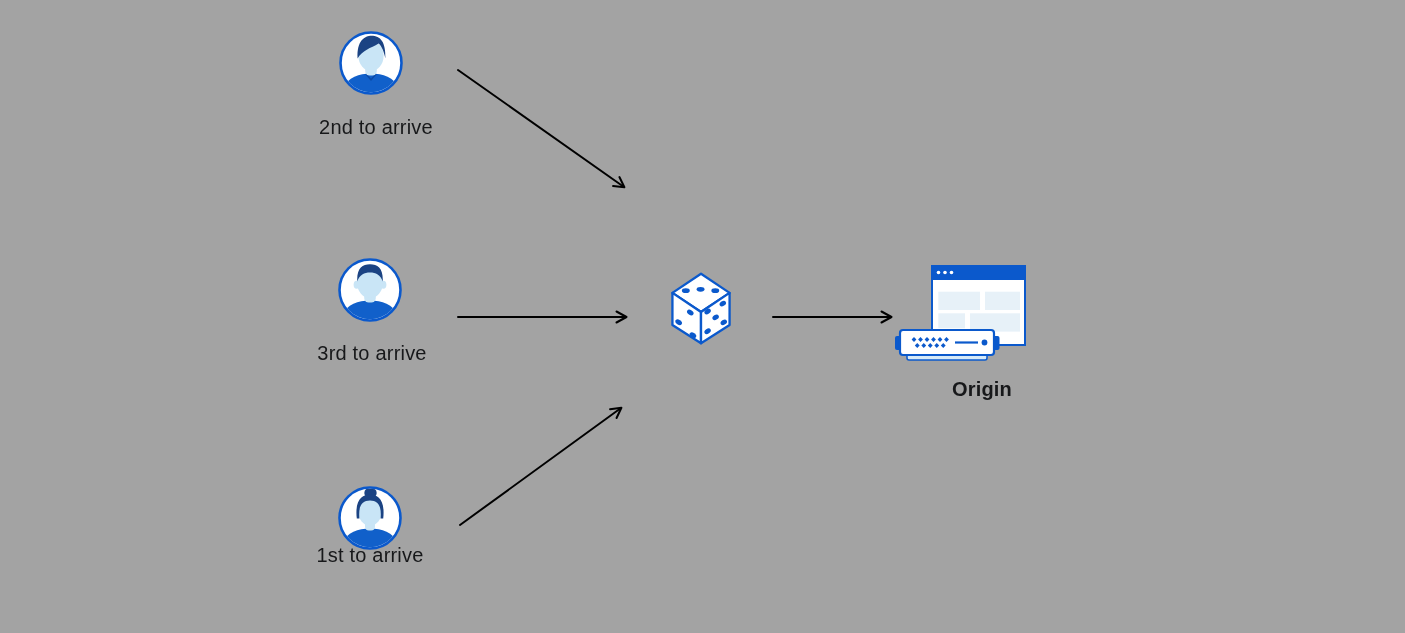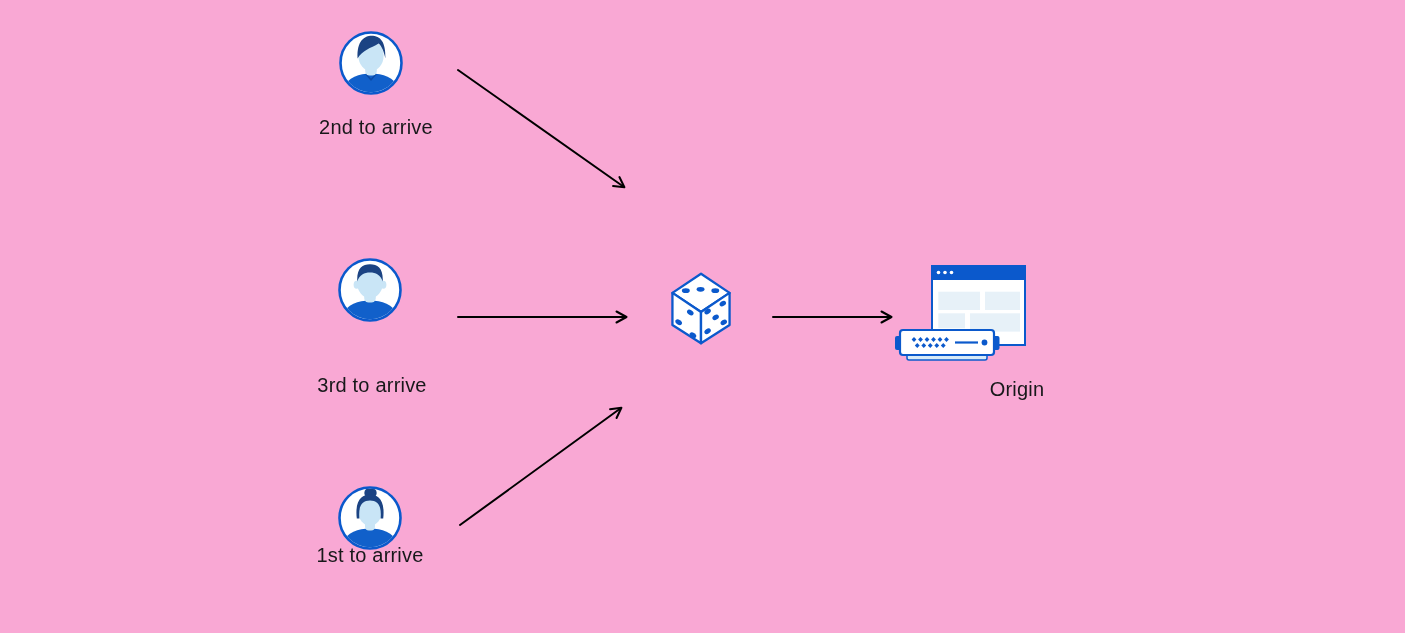--- a/index.html
+++ b/index.html
@@ -1,19 +1,19 @@
 <!DOCTYPE html>
 <html><head>
 <meta charset="utf-8">
 <style>
   html,body{margin:0;padding:0;background:#ffffff;}
   .canvas{
     position:relative;
     width:1405px;height:633px;
-    background:#f9a8d4;
+    background:#a3a3a3;
     overflow:hidden;
     font-family:"Liberation Sans", sans-serif;
   }
   .abs{position:absolute;}
   .node-label{
     position:absolute;
     transform:translateX(-50%);
     font-size:20px;
     color:#17181a;
     white-space:nowrap;
@@ -69,21 +69,21 @@
       <g clip-path="url(#avc2)">
         <path d="M4,66 L4,58.5 C10.5,47.5 21,43.6 33,43.6 C45,43.6 55.5,47.5 62,58.5 L62,66 Z" fill="#1160ca"></path>
         <ellipse cx="19.6" cy="27.8" rx="3" ry="4" fill="#c9e5f6"></ellipse>
         <ellipse cx="46.4" cy="27.8" rx="3" ry="4" fill="#c9e5f6"></ellipse>
         <rect x="27.2" y="30" width="11.6" height="15.5" rx="4.5" fill="#c9e5f6"></rect>
         <ellipse cx="33" cy="26.3" rx="12.8" ry="14.8" fill="#c9e5f6"></ellipse>
         <path d="M20.2,22.5 C20.2,10.8 25.6,7.2 33,7.2 C40.4,7.2 45.8,10.8 45.8,22.5 L45.8,24.5
                  C43.4,17.6 38.8,15.4 33,15.4 C27.2,15.4 22.6,17.6 20.2,24.5 Z" fill="#1b4383"></path>
       </g>
     </svg>
-    <div class="node-label" style="left:372px;top:342px;margin-top:32px;">3rd to arrive</div>
+    <div class="node-label" style="left:372px;top:342px;">3rd to arrive</div>
   </div>
 
   <div>
     <svg class="abs" style="left:337px;top:485px;" width="66" height="66" viewBox="0 0 66 66">
       <defs>
           <clipPath id="avc3">
             <circle cx="33" cy="33" r="29.3"></circle>
           </clipPath>
         </defs>
       <circle cx="33" cy="33" r="30.5" fill="#ffffff" stroke="#0b59cc" stroke-width="2.6"></circle>
@@ -153,16 +153,16 @@
           <rect x="-1.7" y="-1.7" width="3.4" height="3.4" transform="translate(24.25,85.5) rotate(45)"></rect>
           <rect x="-1.7" y="-1.7" width="3.4" height="3.4" transform="translate(30.75,85.5) rotate(45)"></rect>
           <rect x="-1.7" y="-1.7" width="3.4" height="3.4" transform="translate(37.25,85.5) rotate(45)"></rect>
           <rect x="-1.7" y="-1.7" width="3.4" height="3.4" transform="translate(43.75,85.5) rotate(45)"></rect>
           <rect x="-1.7" y="-1.7" width="3.4" height="3.4" transform="translate(50.25,85.5) rotate(45)"></rect>
         </g>
         <line x1="62" y1="82.5" x2="85" y2="82.5" stroke="#0b59cc" stroke-width="2.2"></line>
         <circle cx="91.5" cy="82.5" r="2.9" fill="#0b59cc"></circle>
       </g>
     </svg>
-    <div class="node-label" style="left:1017px;top:378px;">Origin</div>
+    <div class="node-label" style="left:982px;top:378px;font-weight:bold;">Origin</div>
   </div>
 
 </div>
 
 </body></html>

